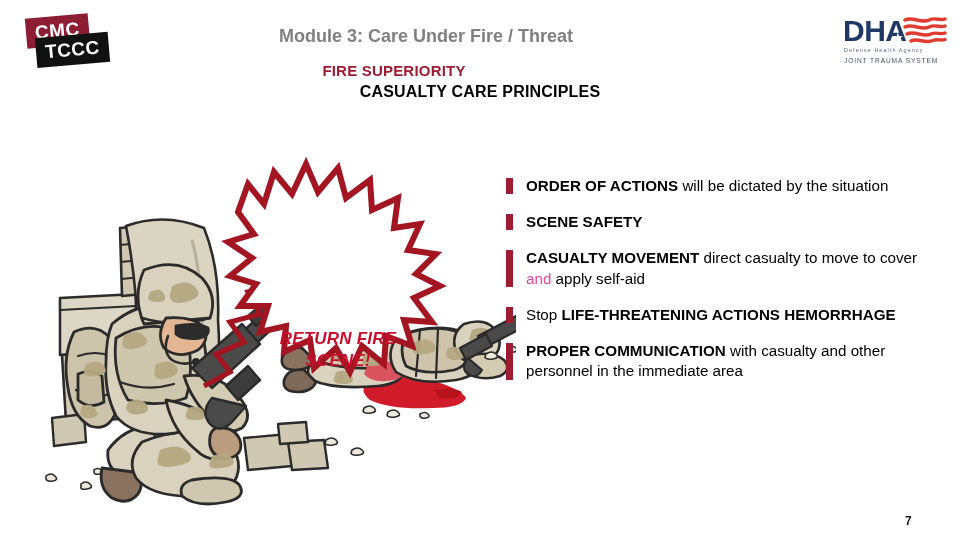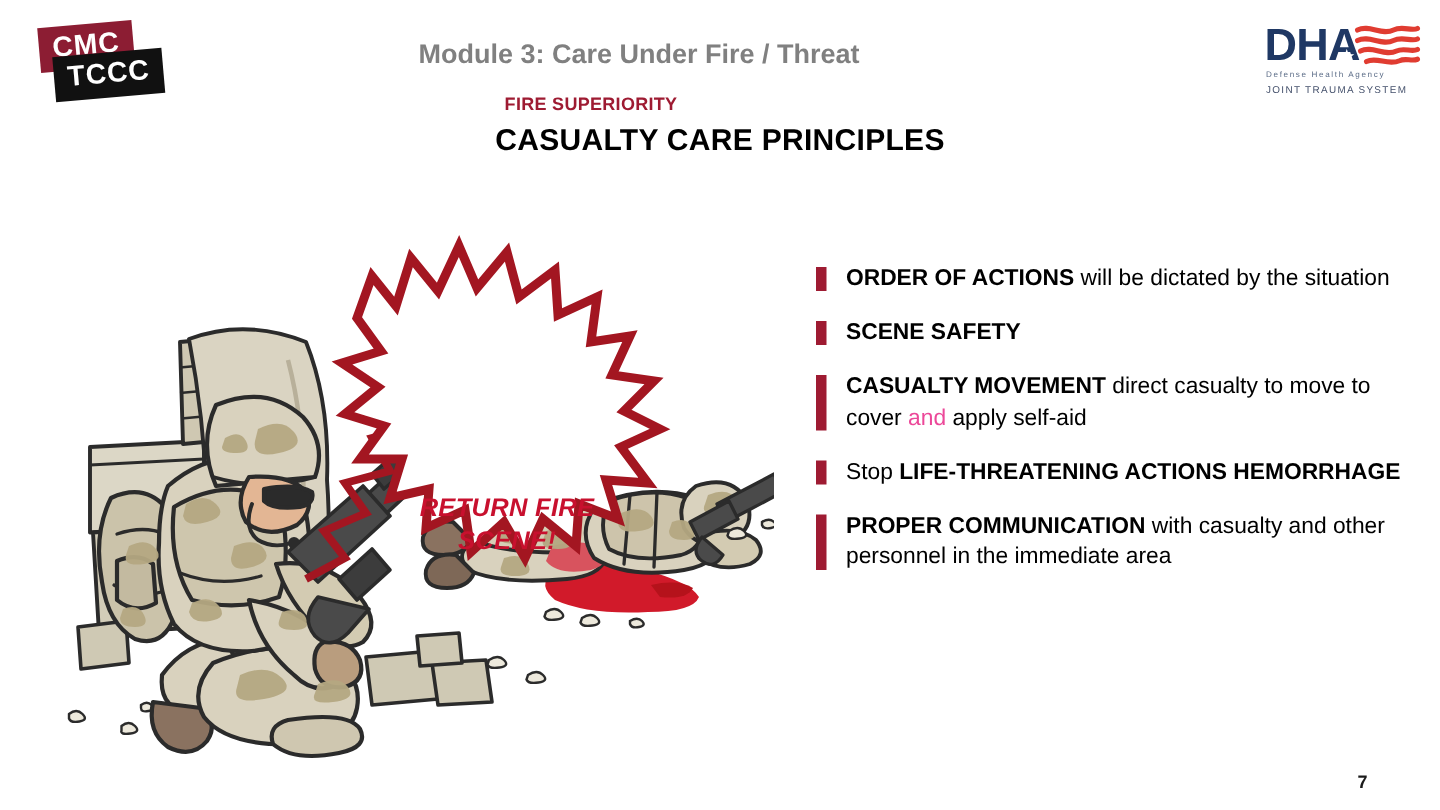--- a/index.html
+++ b/index.html
@@ -60,40 +60,39 @@
     font-size: 6.6px; color: #44506B; letter-spacing: 0.9px; white-space: nowrap;
   }
 
   
   #module-title {
     position: absolute; left: 0; top: 26px; width: 852px;
     text-align: center; font-size: 18px; font-weight: bold; color: #808080;
   }
   #fire-superiority {
     position: absolute; left: 0; top: 62px; width: 788px;
-    text-align: center; font-size: 12px; font-weight: bold; color: #9E1B32;
+    text-align: center; font-size: 15px; font-weight: bold; color: #9E1B32;
     letter-spacing: 0.2px;
   }
   #principles-title {
     position: absolute; left: 0; top: 83px; width: 960px;
-    text-align: center; font-size: 20px; font-weight: bold; color: #000000;
+    text-align: center; font-size: 16px; font-weight: bold; color: #000000;
     letter-spacing: 0.2px;
   }
 
   
   #illustration { position: absolute; left: 16px; top: 150px; width: 500px; height: 390px; }
   #illustration svg { display: block; }
 
   
   #bullet-list { position: absolute; left: 506px; top: 176px; width: 432px; }
   .bullet-row {
     position: relative;
     padding-left: 20px;
     margin-bottom: 16px;
-    margin-left: 38px;
   }
   .bullet-bar {
     position: absolute; left: 0; top: 2px; bottom: 2px;
     width: 7px; background: #9E1B32;
   }
   .bullet-text {
     font-size: 15.2px; color: #000000; line-height: 1.33;
   }
   .bullet-text b { font-weight: bold; }
   .bullet-text .dim { color: #ec4899; }

